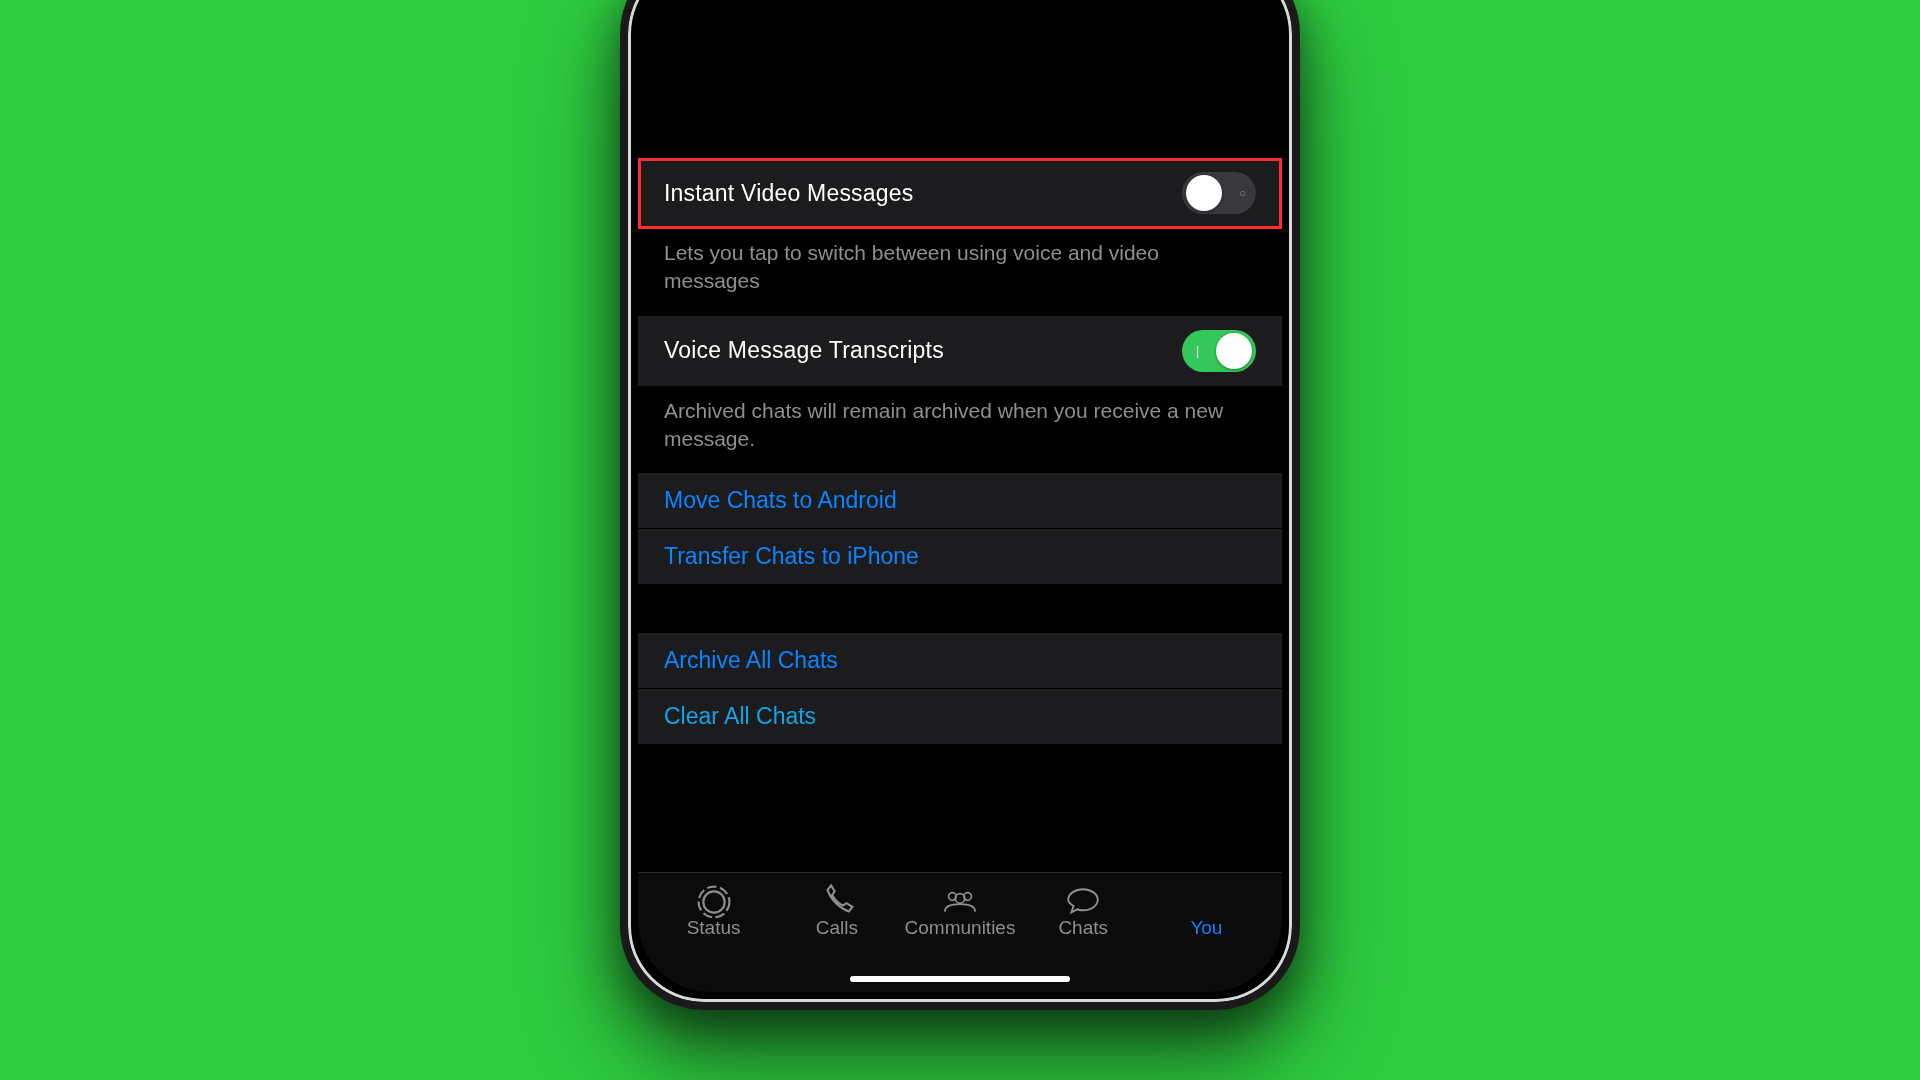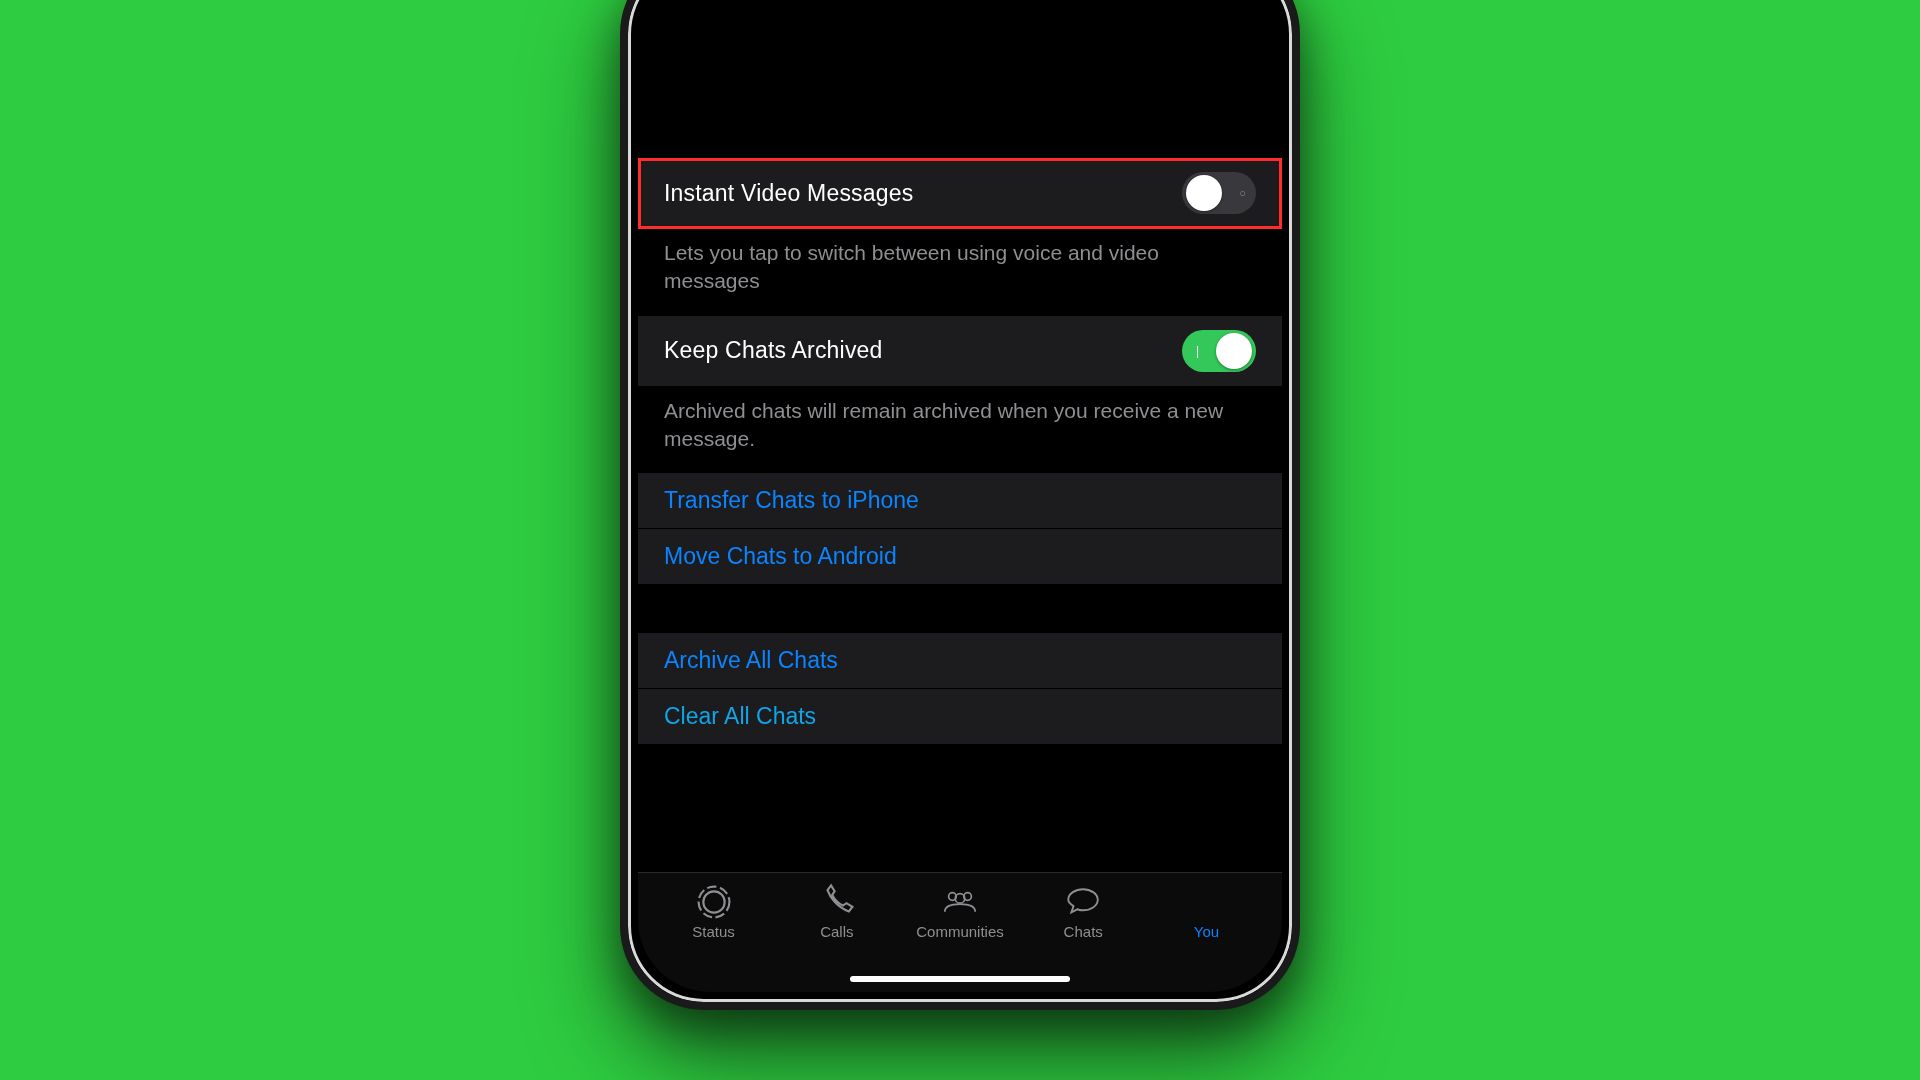--- a/index.html
+++ b/index.html
@@ -100,21 +100,21 @@
       border-top:1px solid #2a2a2c;
       display:flex; justify-content:space-around;
       padding:14px 14px 0;
     }
     .tab {
       flex:1;
       display:flex; flex-direction:column; align-items:center;
       color:#8e8e93;
     }
     .tab.active { color:#0a84ff;align-items:center; }
-    .tab-label { font-size:15px; margin-top:6px; }
+    .tab-label { font-size:19px; }
     .tab-ic {
       width:38px; height:30px;
       display:flex; align-items:center; justify-content:center;
     }
     .tab-ic svg { stroke:#8e8e93; fill:none; stroke-width:1.8; }
     .home-indicator {
       position:absolute; bottom:10px; left:50%;
       transform:translateX(-50%);
       width:220px; height:6px; border-radius:6px;
       background:#fff;
@@ -129,31 +129,31 @@
     <div class="content">
 
       <div class="cell highlighted">
         <span class="cell-label">Instant Video Messages</span>
         <div class="toggle off">
           <div class="knob"></div>
         </div>
       </div>
       <div class="desc">Lets you tap to switch between using voice and video messages</div>
 
-
       <div class="cell">
-        <span class="cell-label">Keep Chats Archived</span>
+        <span class="cell-label">Voice Message Transcripts</span>
         <div class="toggle on">
           <div class="knob"></div>
         </div>
       </div>
+
       <div class="desc">Archived chats will remain archived when you receive a new message.</div>
 
+      <div class="link-cell blue">Move Chats to Android</div>
       <div class="link-cell blue">Transfer Chats to iPhone</div>
-      <div class="link-cell blue">Move Chats to Android</div>
 
       <div class="section-gap"></div>
 
       <div class="link-cell blue">Archive All Chats</div>
       <div class="link-cell red">Clear All Chats</div>
 
     </div>
 
     <div class="tabbar">
       <div class="tab">

